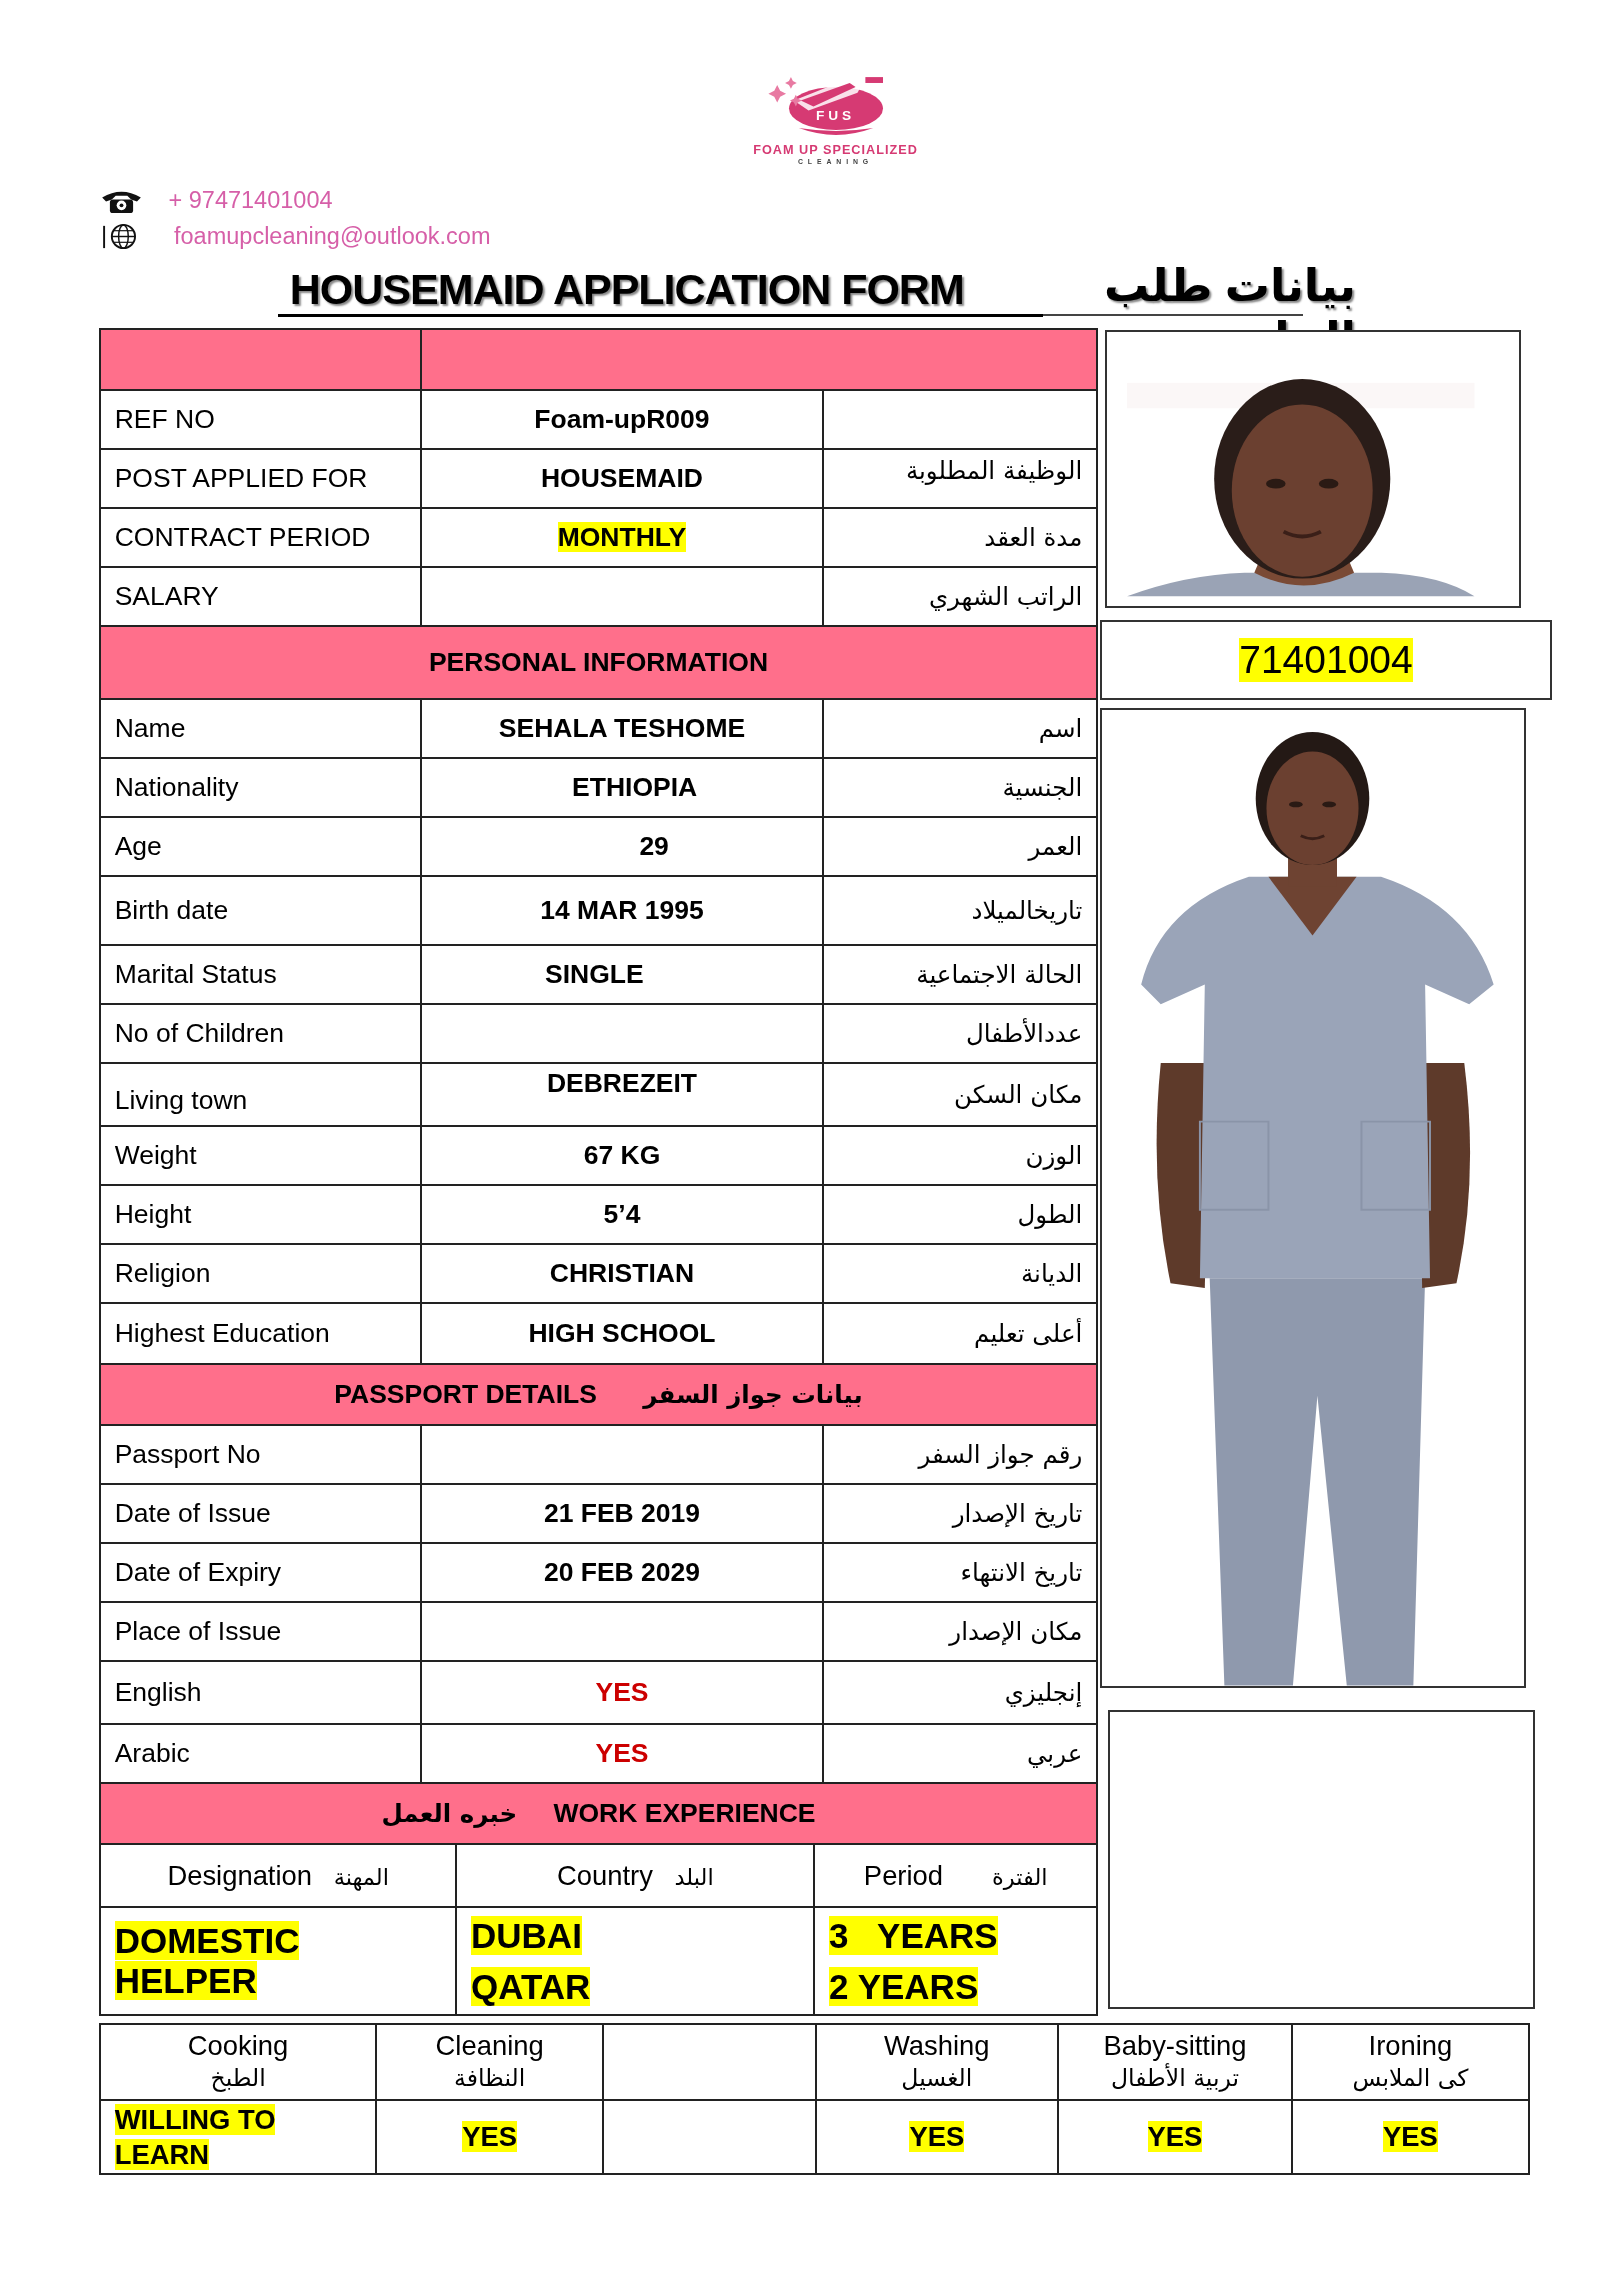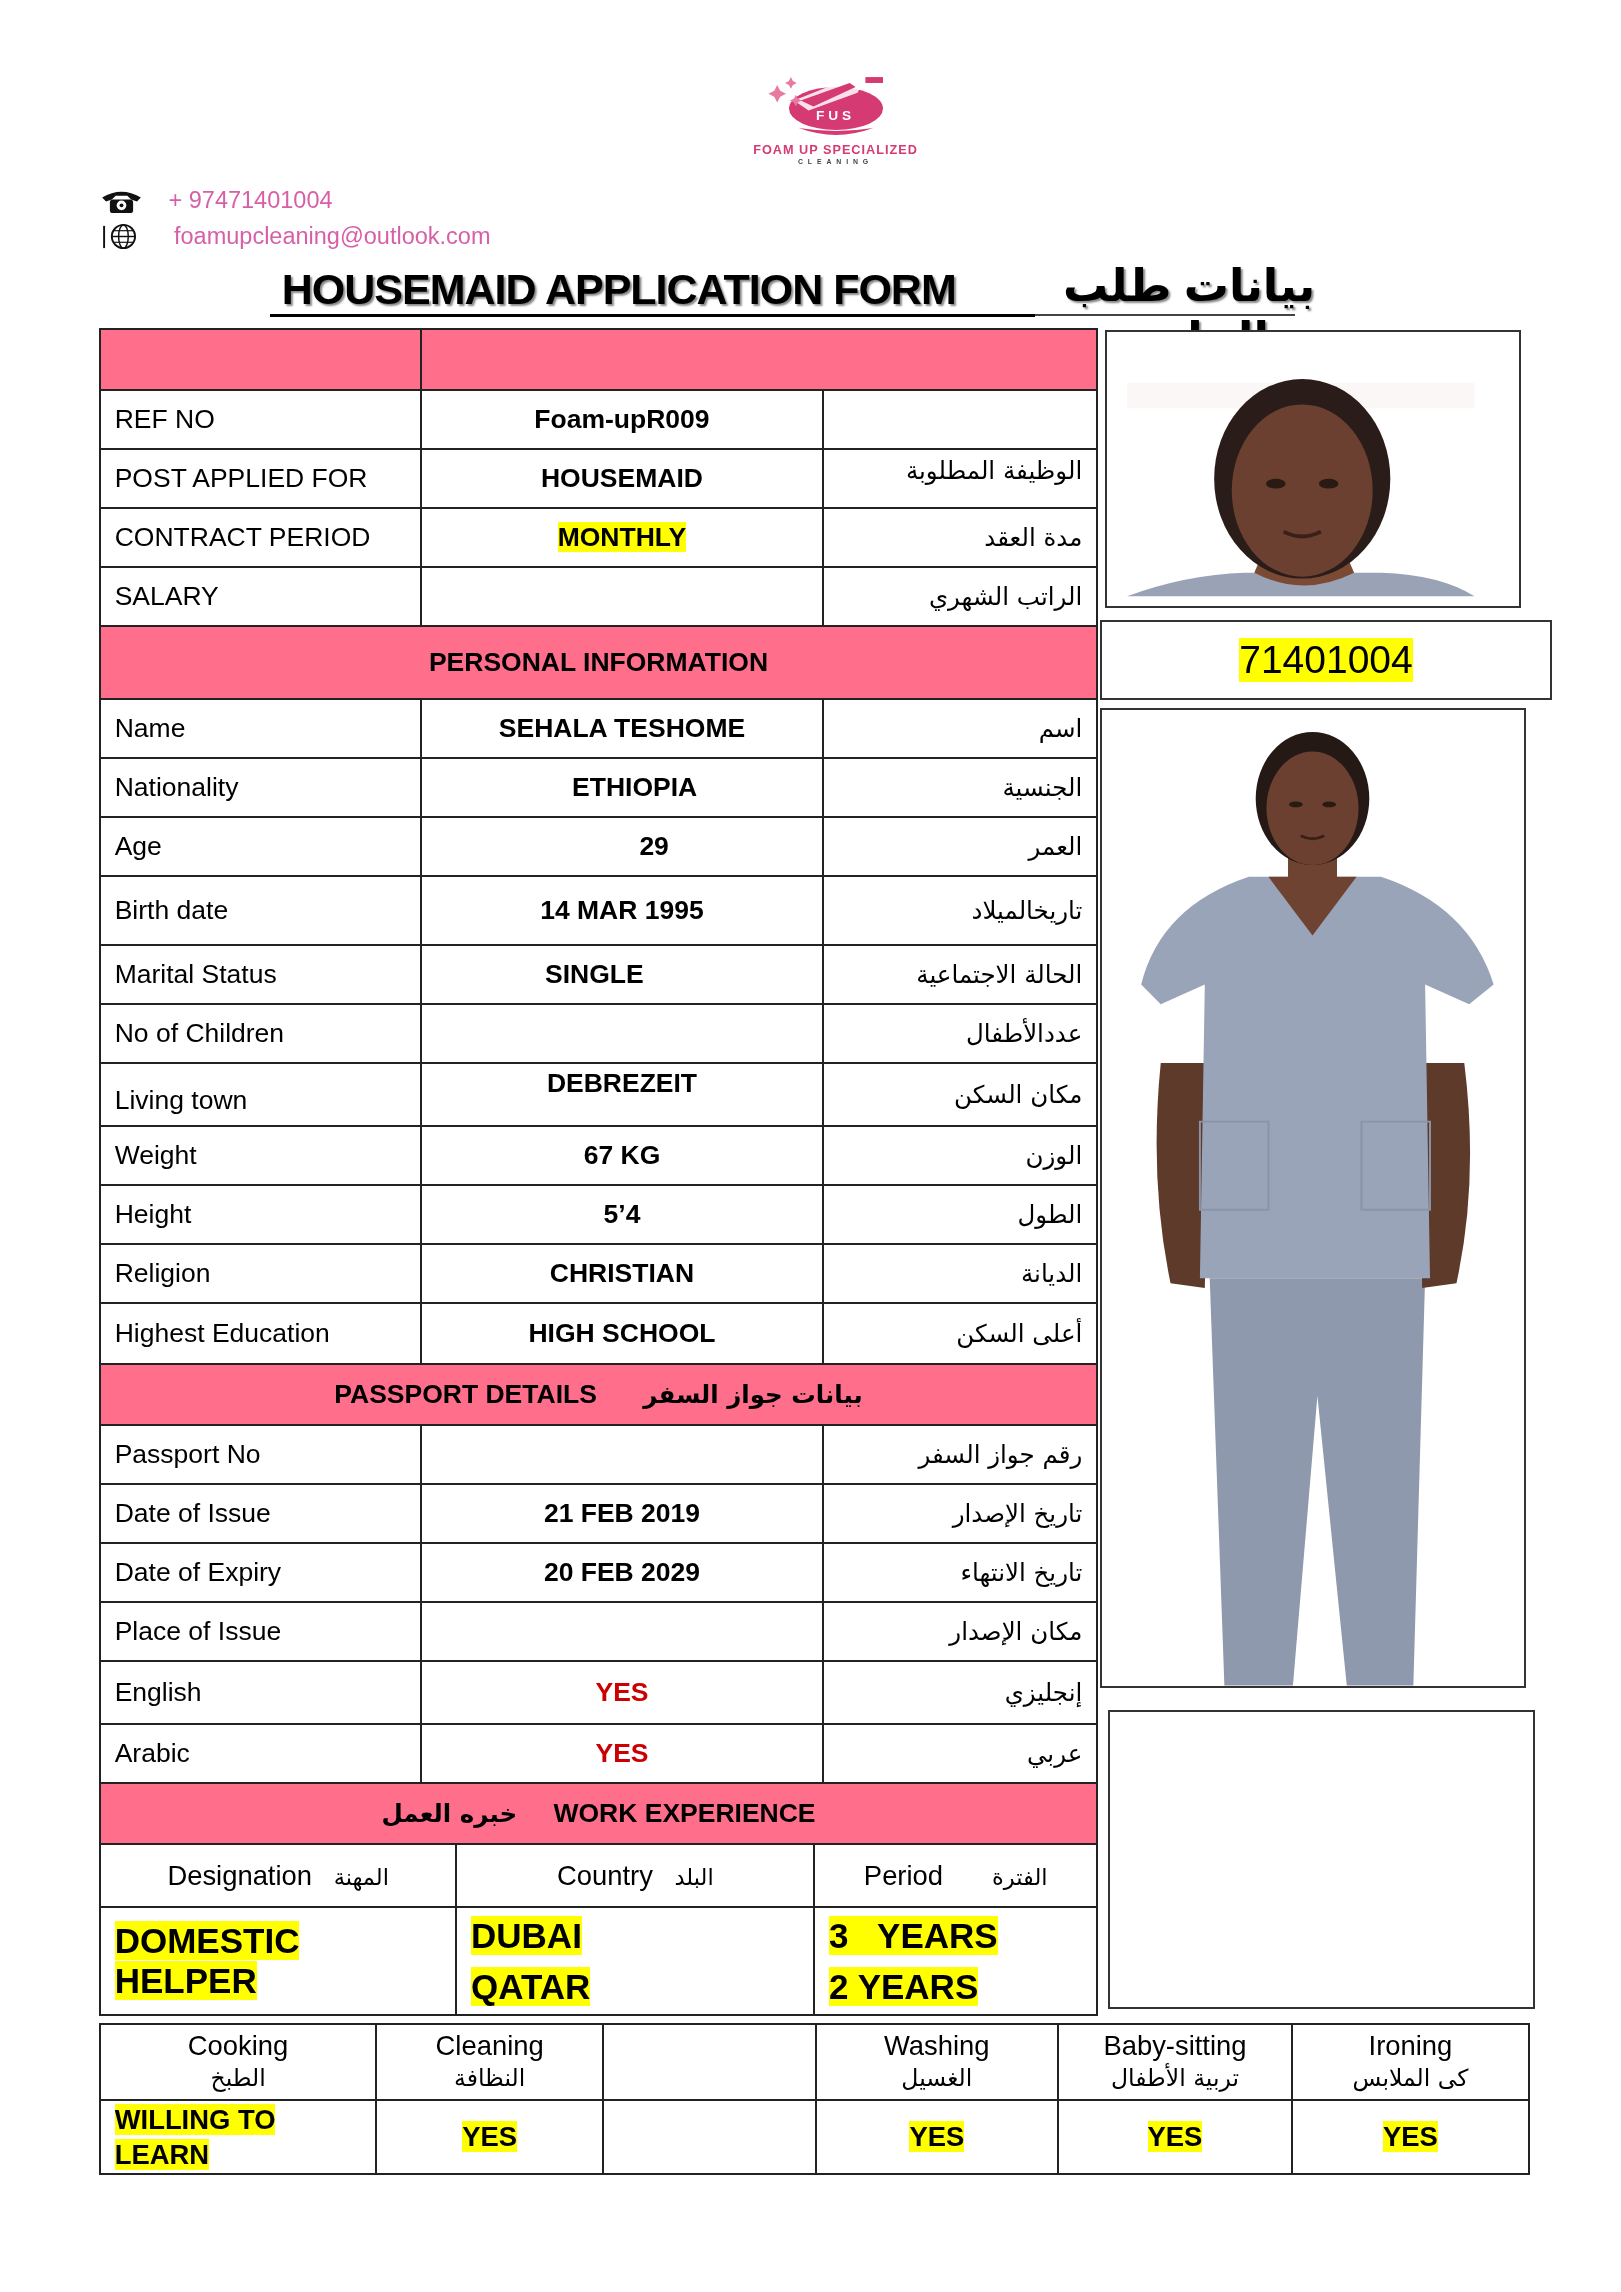--- a/index.html
+++ b/index.html
@@ -9,21 +9,21 @@
 
   
   #logo { left:740px; top:71px; width:191px; height:98px; }
   .logo-text { position:absolute; left:0; width:191px; text-align:center; color:#d63a73; font-weight:bold; }
 
   
   .contact-row { position:absolute; left:98px; display:flex; align-items:center; }
   .contact-text { color:#d65fa8; font-size:23.5px; }
 
   
-  #title-wrap { left:270px; top:263px; width:1078px; height:55px;text-align:center; }
+  #title-wrap { left:278px; top:263px; width:1078px; height:55px; }
   #title-en { position:absolute; left:11.8px; top:2px; font-size:43px; font-weight:bold; letter-spacing:-1px;
               text-shadow:2px 2px 2px #888; }
   #title-ar { position:absolute; left:760px; top:-3.9px; font-size:45px; font-weight:bold; direction:rtl;
               text-shadow:2px 2px 2px #888; }
   #title-line { position:absolute; left:0; top:51px; width:765px; height:2.9px; background:#000; }
   #title-line2 { position:absolute; left:765px; top:51px; width:260px; height:2px; background:#444; }
 
   
   table { border-collapse:collapse; }
   #main-table { position:absolute; left:99px; top:328px; width:999px; }
@@ -184,21 +184,21 @@
     <td class="ar">الطول</td>
   </tr>
   <tr>
     <td class="lbl">Religion</td>
     <td class="val">CHRISTIAN</td>
     <td class="ar">الديانة</td>
   </tr>
   <tr>
     <td class="lbl" style="height:61px;">Highest Education</td>
     <td class="val">HIGH SCHOOL</td>
-    <td class="ar">أعلى السكن</td>
+    <td class="ar">أعلى تعليم</td>
   </tr>
 
   <tr class="pink">
     <td colspan="3" style="height:61px;">
       <span style="margin-right:39px;">PASSPORT DETAILS</span>
       <span style="font-family:'DejaVu Sans',sans-serif;font-size:24.5px;">بيانات جواز السفر</span>
     </td>
   </tr>
   <tr>
     <td class="lbl">Passport No</td>

